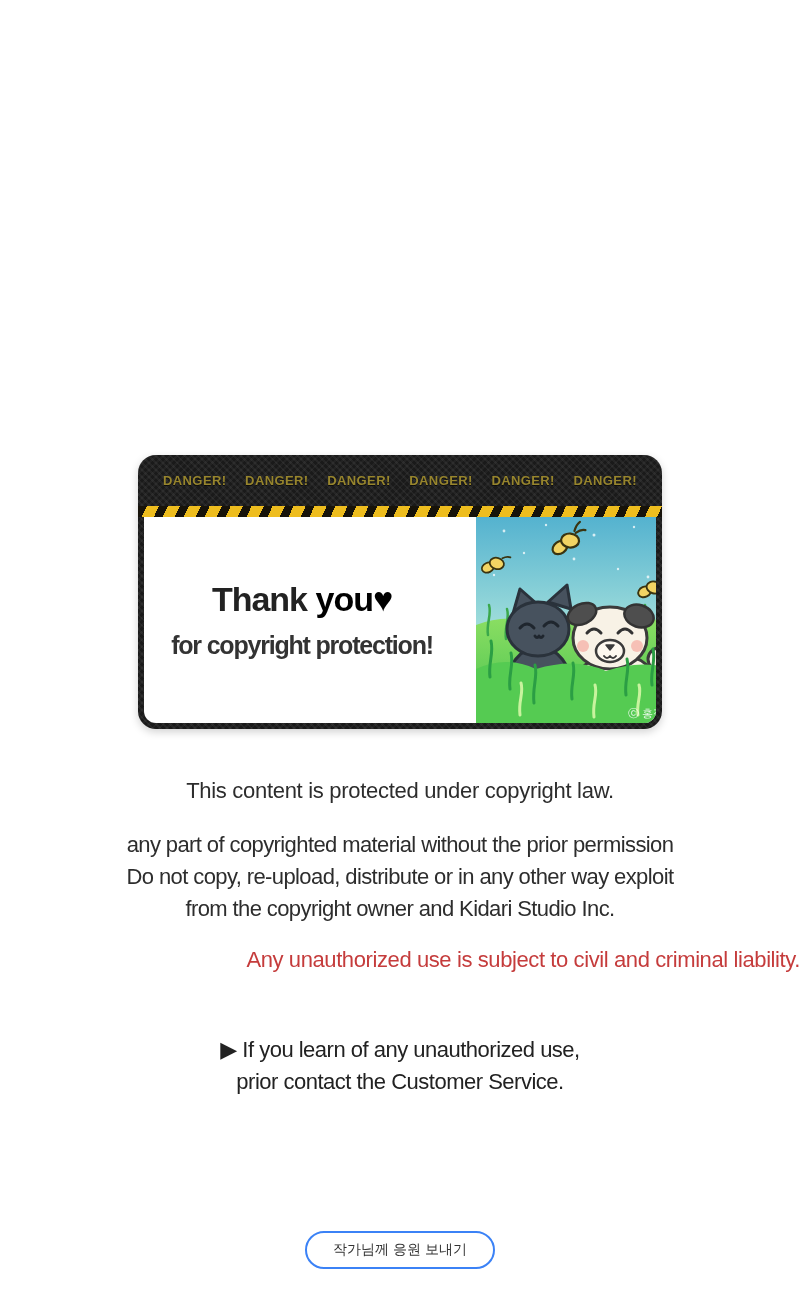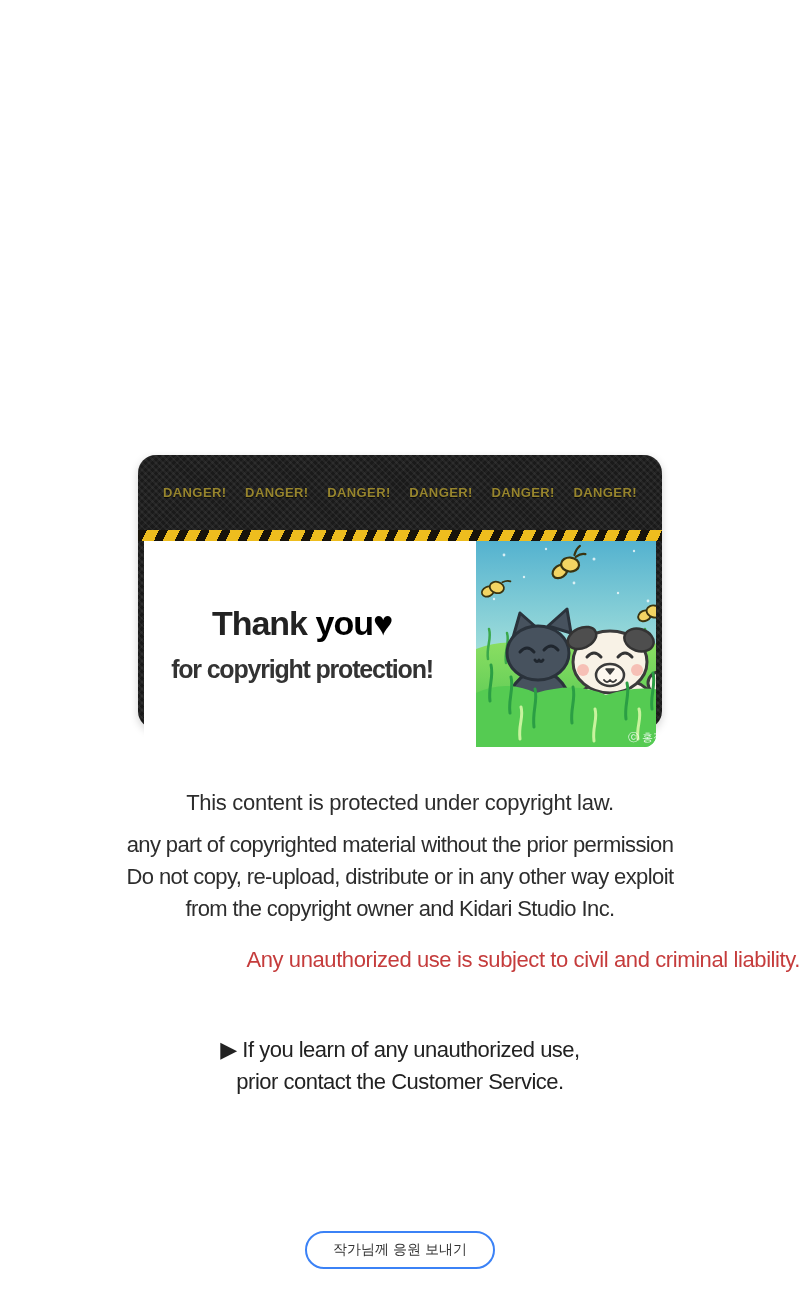--- a/index.html
+++ b/index.html
@@ -14,21 +14,21 @@
     position:absolute;left:138px;top:455px;width:524px;height:274px;
     background-color:#1a1a1a;
     background-image:
       repeating-linear-gradient(45deg, rgba(255,255,255,.05) 0 2px, transparent 2px 5px),
       repeating-linear-gradient(-45deg, rgba(255,255,255,.04) 0 2px, transparent 2px 5px);
     border-radius:18px;
     box-shadow:0 3px 9px rgba(0,0,0,.18);
   }
   .danger-row{
     height:51px;display:flex;align-items:center;justify-content:space-between;
-    padding:12px 25px;
+    padding:0 25px;
   }
   .danger-label{
     font-size:13px;font-weight:700;letter-spacing:.4px;color:#97852d;
     text-shadow:0 1px 0 rgba(0,0,0,.6);
   }
   .tape{
     height:11px;
     background:repeating-linear-gradient(115deg,#17130a 0 8px,#eebd1e 8px 19px);
   }
   .card-content{
@@ -47,21 +47,21 @@
   .card-title .t-red{color:#000000;}
   .card-subtitle{
     font-size:25px;font-weight:600;letter-spacing:-1.2px;line-height:33px;
     color:#333333;white-space:nowrap;
   }
   .card-illustration{width:168px;height:206px;flex:none;margin-left:16px;}
   .card-illustration svg{display:block;}
 
   
   .center-text{position:absolute;left:0;width:800px;text-align:center;}
-  .protected-line{top:776px;font-size:22px;letter-spacing:-.3px;line-height:30px;color:#2d2d2d;margin-top:12px;}
+  .protected-line{top:776px;font-size:22px;letter-spacing:-.3px;line-height:30px;color:#2d2d2d;}
   .paragraph{top:829px;font-size:22px;letter-spacing:-.6px;line-height:32px;color:#2d2d2d;}
   .warning-line{top:945px;font-size:22px;letter-spacing:-.4px;line-height:30px;color:#c53c3c;text-align:right;}
   .contact{top:1034px;font-size:22px;letter-spacing:-.5px;line-height:32px;color:#222222;}
 
   
   .button-wrap{position:absolute;left:0;top:1231px;width:800px;text-align:center;}
   .support-button{
     display:inline-block;background:#ffffff;border:2px solid #3b82f6;
     border-radius:20px;padding:8px 26px;font-size:14px;color:#333333;
     font-family:"Liberation Sans","DejaVu Sans",sans-serif;cursor:pointer;

